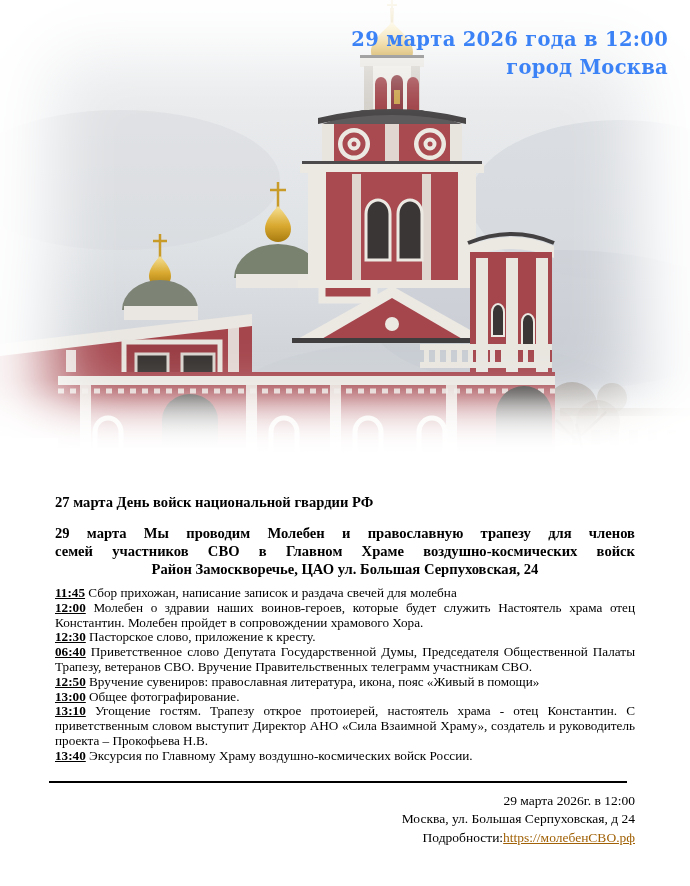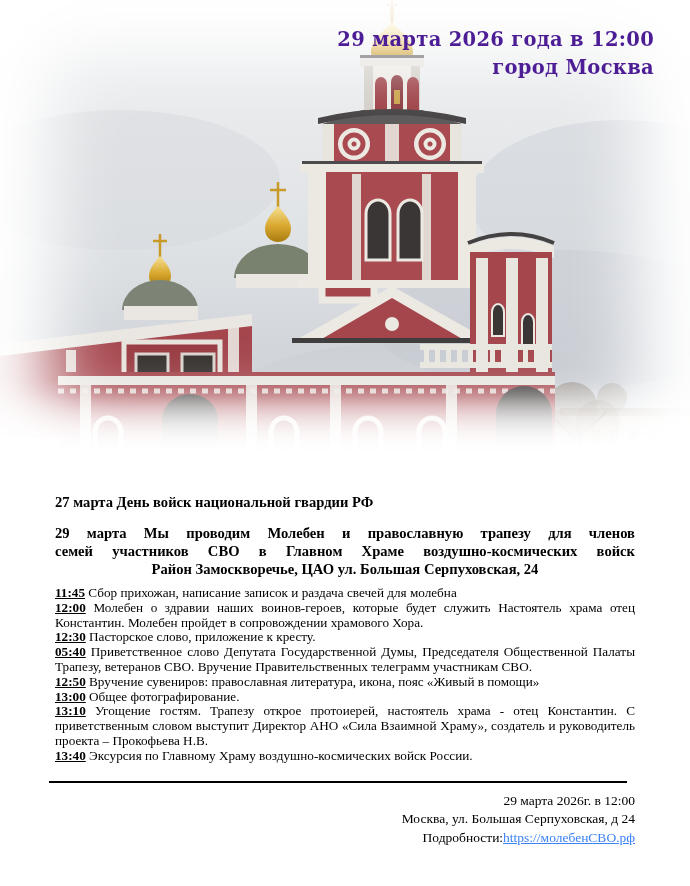--- a/index.html
+++ b/index.html
@@ -9,35 +9,35 @@
     color:#000;
   }
   
   .photo{position:relative;width:690px;height:470px;overflow:hidden;background:#fff;}
   .photo svg{display:block;}
   .vignette{position:absolute;inset:0;pointer-events:none;
     box-shadow:inset 0 0 70px 52px #ffffff;}
   .fade-bottom{position:absolute;left:0;right:0;bottom:0;height:90px;pointer-events:none;
     background:linear-gradient(180deg,rgba(255,255,255,0) 0%,#ffffff 88%);}
   .date-overlay{
-    position:absolute;top:26px;right:36px;text-align:right;
-    color:#4c1d95;font-weight:bold;font-size:19.5px;line-height:28px;
+    position:absolute;top:26px;right:22px;text-align:right;
+    color:#3b82f6;font-weight:bold;font-size:19.5px;line-height:28px;
     font-family:"DejaVu Serif","Liberation Serif",serif;letter-spacing:.3px;
   }
   
   .content{padding:0 55px;}
   .heading{font-size:14.6px;font-weight:bold;margin:24px 0 13px 0;}
   .intro{font-size:14.6px;font-weight:bold;line-height:18px;margin:0 0 8px 0;}
   .intro .just{text-align:justify;text-align-last:justify;}
   .intro .left{text-align:center;}
   .schedule p{font-size:13.2px;line-height:14.8px;text-align:justify;margin:0;}
   .schedule b{font-weight:bold;text-decoration:underline;}
   .rule{border:none;border-top:2px solid #000;width:578px;margin:17px 0 0 -6px;}
   .footer{margin-top:9px;text-align:right;font-size:13.5px;line-height:18.5px;}
-  .footer a{color:#3b82f6;text-decoration:underline;}
+  .footer a{color:#a16207;text-decoration:underline;}
 </style>
 </head>
 <body>
 
 <div class="photo">
   <svg viewBox="0 0 690 470" width="690" height="470">
     <defs>
       <linearGradient id="skyG" x1="0" y1="0" x2="0" y2="1">
         <stop offset="0" stop-color="#f0f1f2"></stop>
         <stop offset="0.5" stop-color="#e0e3e6"></stop>
@@ -230,21 +230,21 @@
   <div class="intro">
     <div class="just">29 марта Мы проводим Молебен и православную трапезу для членов</div>
     <div class="just">семей участников СВО в Главном Храме воздушно-космических войск</div>
     <div class="left">Район Замоскворечье, ЦАО ул. Большая Серпуховская, 24</div>
   </div>
 
   <div class="schedule">
     <p><b>11:45</b> <span>Сбор прихожан, написание записок и раздача свечей для молебна</span></p>
     <p><b>12:00</b> <span>Молебен о здравии наших воинов-героев, которые будет служить Настоятель храма отец Константин. Молебен пройдет в сопровождении храмового Хора.</span></p>
     <p><b>12:30</b> <span>Пасторское слово, приложение к кресту.</span></p>
-    <p><b>05:40</b> <span>Приветственное слово Депутата Государственной Думы, Председателя Общественной Палаты Трапезу, ветеранов СВО. Вручение Правительственных телеграмм участникам СВО.</span></p>
+    <p><b>06:40</b> <span>Приветственное слово Депутата Государственной Думы, Председателя Общественной Палаты Трапезу, ветеранов СВО. Вручение Правительственных телеграмм участникам СВО.</span></p>
     <p><b>12:50</b> <span>Вручение сувениров: православная литература, икона, пояс «Живый в помощи»</span></p>
     <p><b>13:00</b> <span>Общее фотографирование.</span></p>
     <p><b>13:10</b> <span>Угощение гостям. Трапезу открое протоиерей, настоятель храма - отец Константин. С приветственным словом выступит Директор АНО «Сила Взаимной Храму», создатель и руководитель проекта – Прокофьева Н.В.</span></p>
     <p><b>13:40</b> <span>Эксурсия по Главному Храму воздушно-космических войск России.</span></p>
   </div>
 
   <hr class="rule">
 
   <div class="footer">
     <div>29 марта 2026г. в 12:00</div>

